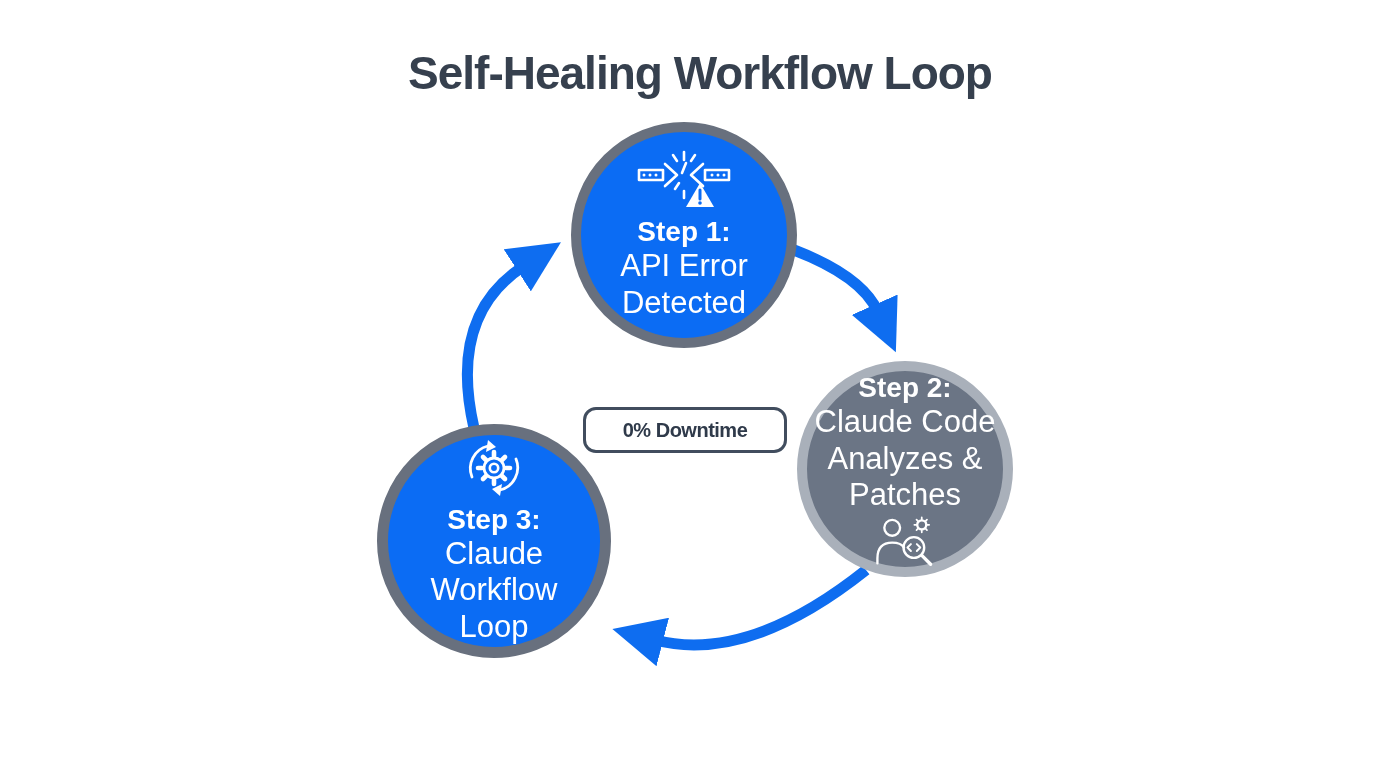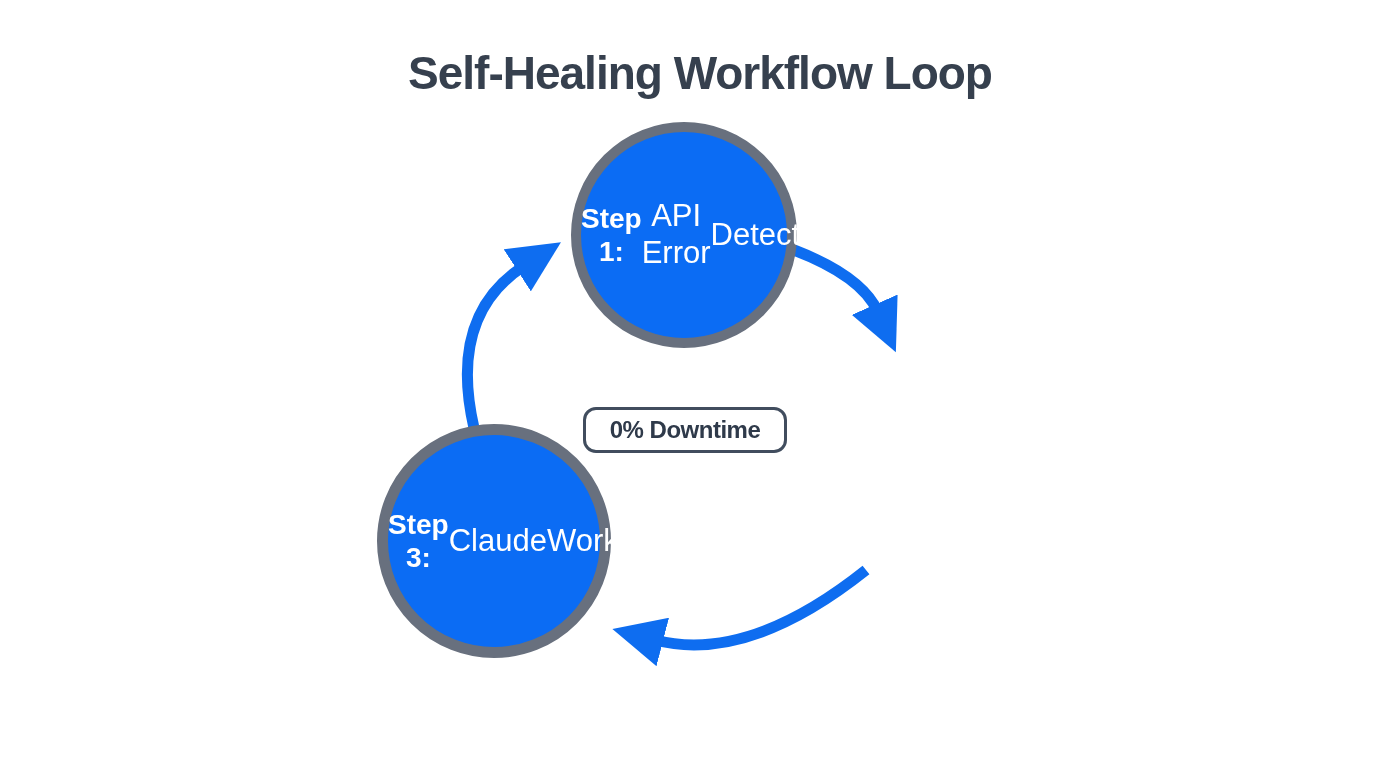--- a/index.html
+++ b/index.html
@@ -33,22 +33,23 @@
     top: 0;
     width: 1376px;
     height: 768px;
     pointer-events: none;
   }
   .step-circle {
     position: absolute;
     border-radius: 50%;
     box-sizing: border-box;
     display: flex;
+    flex-direction: column;
     align-items: center;
-    justify-content: space-between;
+    justify-content: center;
     text-align: center;
     color: #ffffff;
     line-height: 1.18;
   }
   .step-circle.blue {
     background: #0b6cf4;
     border: 10px solid #68707e;
   }
   .step-circle.gray {
     background: #6b7585;
@@ -75,21 +76,21 @@
     top: 407px;
     width: 204px;
     height: 46px;
     box-sizing: border-box;
     background: #ffffff;
     border: 3px solid #414d5e;
     border-radius: 13px;
     display: flex;
     align-items: center;
     justify-content: center;
-    font-size: 24px;
+    font-size: 20px;
     font-weight: 700;
     color: #2f3a4a;
     letter-spacing: -0.5px;
   }
 </style>
 </head>
 <body>
 
 <div class="stage">
 
@@ -134,20 +135,41 @@
 
       <polygon points="69,34 83,58 55,58" fill="#ffffff"></polygon>
       <path d="M69 41 L69 50" stroke="#0b6cf4" stroke-width="3" stroke-linecap="round"></path>
       <circle cx="69" cy="54" r="1.8" fill="#0b6cf4"></circle>
     </svg>
     <span class="step-heading">Step 1:</span>
     <span class="step-line">API Error</span>
     <span class="step-line">Detected</span>
   </div>
 
+  <div id="step2-circle" class="step-circle gray">
+    <span class="step-heading">Step 2:</span>
+    <span class="step-line">Claude Code</span>
+    <span class="step-line">Analyzes &amp;</span>
+    <span class="step-line">Patches</span>
+    <svg class="step-icon below" width="66" height="52" viewBox="0 0 66 52" aria-hidden="true">
+      <g stroke="#ffffff" fill="none" stroke-width="2.4" stroke-linecap="round" stroke-linejoin="round">
+
+        <circle cx="20" cy="12" r="8"></circle>
+        <path d="M5 48 V43 Q5 27 20 27 Q29 27 32 32"></path>
+
+        <circle cx="50" cy="9" r="4.6"></circle>
+        <path d="M50 1.5 V3.5 M50 14.5 V16.5 M42.5 9 H44.5 M55.5 9 H57.5 M44.7 3.7 L46.1 5.1 M53.9 12.9 L55.3 14.3 M55.3 3.7 L53.9 5.1 M46.1 12.9 L44.7 14.3" stroke-width="1.8"></path>
+
+        <circle cx="42" cy="32" r="10.5"></circle>
+        <path d="M50 40 L59 49" stroke-width="3.4"></path>
+        <path d="M39 28.5 L35.5 32 L39 35.5" stroke-width="2"></path>
+        <path d="M45 28.5 L48.5 32 L45 35.5" stroke-width="2"></path>
+      </g>
+    </svg>
+  </div>
 
   <div id="step3-circle" class="step-circle blue">
     <svg class="step-icon" width="68" height="62" viewBox="0 0 68 62" aria-hidden="true">
       <g stroke="#ffffff" fill="none" stroke-linecap="round" stroke-linejoin="round">
 
         <g stroke-width="4.6">
           <path d="M34 15 V19"></path>
             <path d="M34 43 V47"></path>
           <path d="M18 31 H22"></path>
             <path d="M46 31 H50"></path>
@@ -161,20 +183,20 @@
 
         <path d="M12 40 A 23 23 0 0 1 28 9" stroke-width="2.8"></path>
         <path d="M56 22 A 23 23 0 0 1 40 53" stroke-width="2.8"></path>
       </g>
       <polygon points="28,3 36,10 26,15" fill="#ffffff"></polygon>
       <polygon points="40,59 32,52 42,47" fill="#ffffff"></polygon>
     </svg>
     <span class="step-heading">Step 3:</span>
     <span class="step-line">Claude</span>
     <span class="step-line">Workflow</span>
-    <span class="step-line">Task</span>
+    <span class="step-line">Loop</span>
   </div>
 
   <div class="downtime-badge">
     <span>0% Downtime</span>
   </div>
 
 </div>
 
 </body></html>

